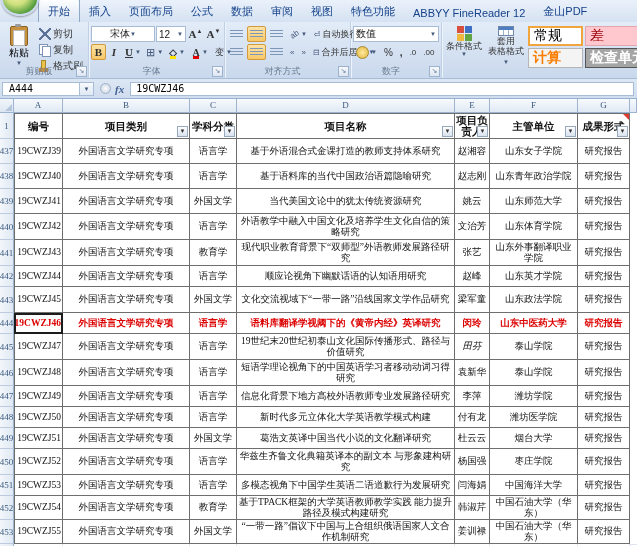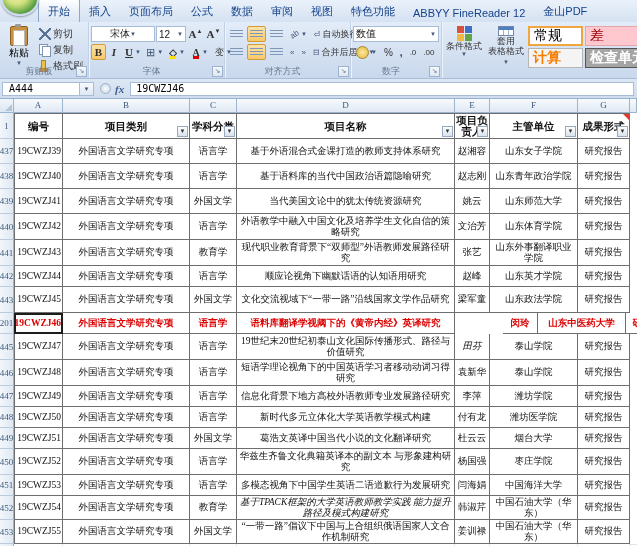--- a/index.html
+++ b/index.html
@@ -524,34 +524,34 @@
           </div>
           <div class="c" style="width: 88px; height: 26px;">
             <span>山东政法学院</span>
           </div>
           <div class="c" style="width: 52px; height: 26px;">
             <span>研究报告</span>
           </div>
           <div class="sliver" style="width: 7px; height: 26px;"></div>
         </div>
         <div class="r red" style="height: 21px;">
-          <div class="gut" style="height: 21px;">201</div>
+          <div class="gut" style="height: 21px;">444</div>
           <div class="c ca left sel" style="width: 49px; height: 21px;">
             <span>19CWZJ46</span>
           </div>
           <div class="c" style="width: 127px; height: 21px;">
             <span>外国语言文学研究专项</span>
           </div>
           <div class="c" style="width: 47px; height: 21px;">
             <span>语言学</span>
           </div>
           <div class="c" style="width: 218px; height: 21px;">
             <span>语料库翻译学视阈下的《黄帝内经》英译研究</span>
           </div>
-          <div class="c" style="width: 35px; height: 21px; margin-left: 48px;">
+          <div class="c" style="width: 35px; height: 21px;">
             <span>闵玲</span>
           </div>
           <div class="c" style="width: 88px; height: 21px;">
             <span>山东中医药大学</span>
           </div>
           <div class="c" style="width: 52px; height: 21px;">
             <span>研究报告</span>
           </div>
           <div class="sliver" style="width: 7px; height: 21px;"></div>
         </div>
@@ -734,21 +734,21 @@
           <div class="gut" style="height: 24px;">452</div>
           <div class="c ca left" style="width: 49px; height: 24px;">
             <span>19CWZJ54</span>
           </div>
           <div class="c" style="width: 127px; height: 24px;">
             <span>外国语言文学研究专项</span>
           </div>
           <div class="c" style="width: 47px; height: 24px;">
             <span>教育学</span>
           </div>
-          <div class="c" style="width: 218px; height: 24px; font-style: italic;">
+          <div class="c" style="width: 218px; height: 24px;">
             <span>基于TPACK框架的大学英语教师教学实践 能力提升路径及模式构建研究</span>
           </div>
           <div class="c" style="width: 35px; height: 24px;">
             <span>韩淑芹</span>
           </div>
           <div class="c" style="width: 88px; height: 24px;">
             <span>中国石油大学（华东）</span>
           </div>
           <div class="c" style="width: 52px; height: 24px;">
             <span>研究报告</span>

